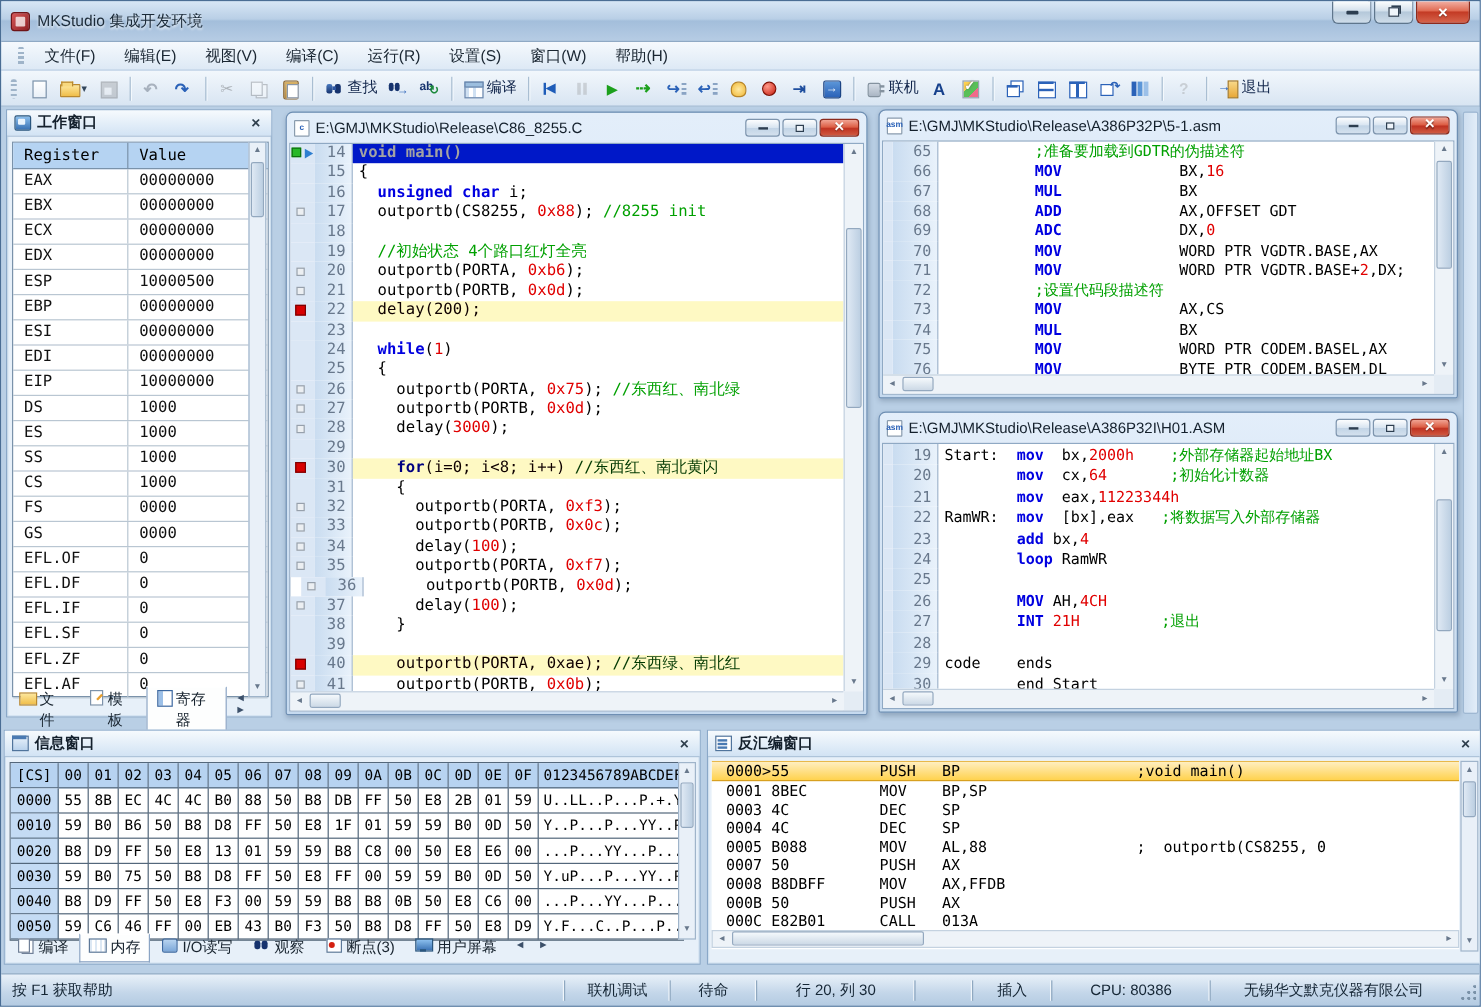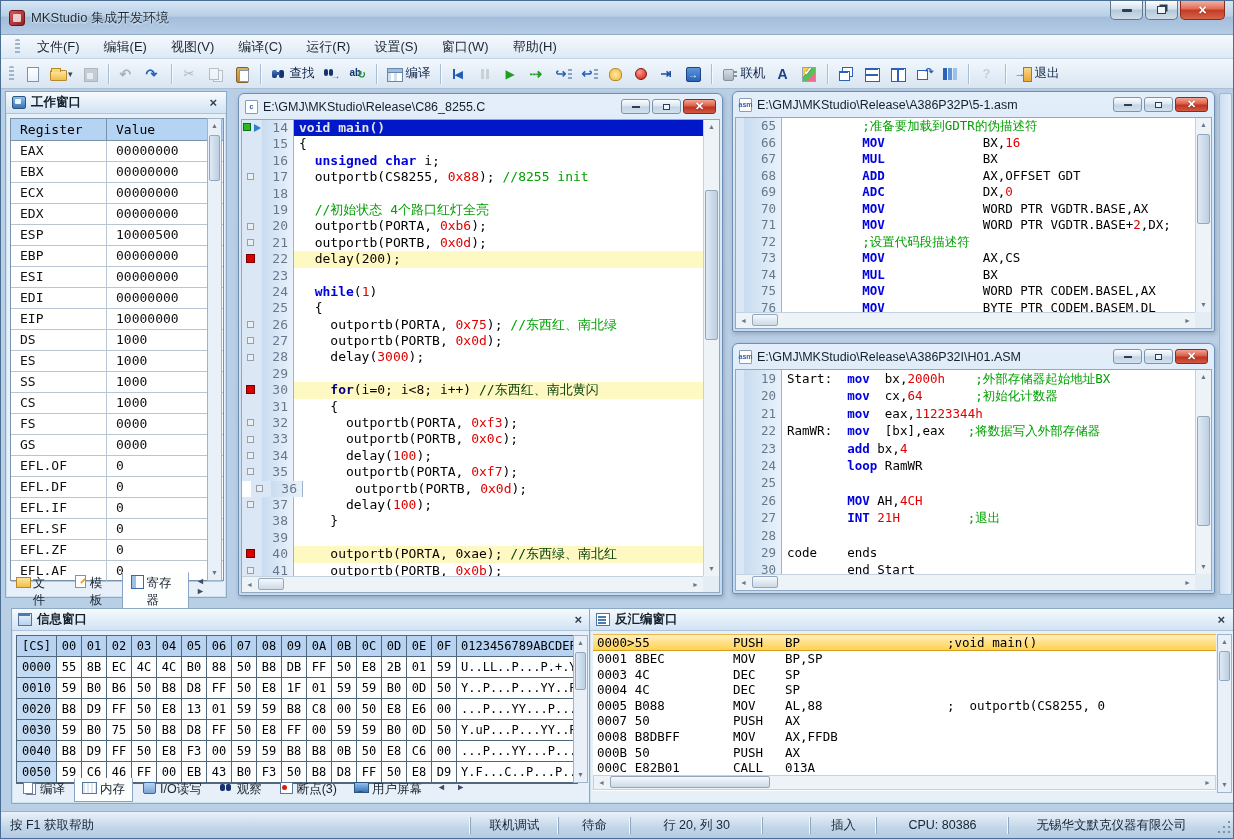--- a/index.html
+++ b/index.html
@@ -161,21 +161,21 @@
   .mcell{width:20px;background:#dbe7f5;position:relative;flex:none;}
   .asm .mcell{width:8px;}
   .ncell{width:32px;flex:none;background:linear-gradient(90deg,#c9dcf0,#e9f2fb);border-right:1px solid #9db4cd;
     text-align:right;padding-right:5px;color:#68embedded7a8c;color:#68788c;}
   .asm .ncell{width:38px;}
   .ctext{flex:1;padding-left:5px;}
   .c-k{color:#0000e0;font-weight:bold;}
   .c-n{color:#e00000;}
   .c-c{color:#00a000;}
   .c-p{color:#000;}
-  .c-w{color:#e5e5e5;font-weight:bold;}
+  .c-w{color:#a3a3a3;font-weight:bold;}
   .hl-blue{background:#0018c8;}
   .hl-red{background:#fef9c3;}
   .hl-red .c-k{color:#000080;}
   .hl-red .c-n,.hl-red .c-p{color:#0f0000;}
   .hl-red .c-c{color:#003800;}
   .mk-en{position:absolute;left:5px;top:50%;margin-top:-4px;width:7px;height:7px;border:1px solid #96a0ac;background:#eceff2;}
   .mk-bp{position:absolute;left:4px;top:50%;margin-top:-5px;width:9px;height:9px;background:#d80000;border:1px solid #7c0000;}
   .mk-cur-sq{position:absolute;left:1px;top:50%;margin-top:-5px;width:8px;height:8px;background:#28b828;border:1px solid #0e700e;}
   .mk-cur-ar{position:absolute;left:12px;top:50%;margin-top:-4px;width:0;height:0;
     border-left:7px solid #2f7fd0;border-top:4px solid transparent;border-bottom:4px solid transparent;}
@@ -193,21 +193,21 @@
   .hx-addr{width:40px;background:#c4dbf4;flex:none;}
   .hex-row.hdr>div{background:#b7d3f1;}
   .hx-b{width:25px;flex:none;}
   .hx-a{flex:1;text-align:left !important;padding-left:4px;white-space:pre;}
   .hex-vscroll{position:absolute;right:3px;top:26px;width:15px;height:148px;background:#e9f0f8;border:1px solid #9fb4ca;}
 
   
   .da-wrap{position:absolute;left:3px;top:25px;right:18px;height:157px;background:#fff;font-family:"DejaVu Sans Mono",monospace;font-size:12.5px;overflow:hidden;}
   .da-row{display:flex;height:15.6px;line-height:15.6px;color:#000;white-space:pre;}
   .da-row.hl{background:linear-gradient(#ffeec0,#ffd24e);border-top:1px solid #e8b84a;border-bottom:1px solid #d8a020;height:17px;line-height:15px;}
-  .da-a{width:140px;flex:none;padding-left:4px;}
+  .da-a{width:140px;flex:none;padding-left:12px;}
   .da-m{width:52px;flex:none;}
   .da-o{width:162px;flex:none;}
   .da-c{flex:1;}
   .da-vscroll{position:absolute;right:2px;top:25px;width:15px;height:159px;background:#e9f0f8;border:1px solid #9fb4ca;}
   .da-hscroll{position:absolute;left:3px;right:18px;bottom:13px;height:15px;background:#eef3f8;border:1px solid #c4d2e0;}
 
   
   .statusbar{position:absolute;left:0;bottom:0;width:100%;height:27px;
     background:linear-gradient(#e9f1f9,#c3d6e9 60%,#b4cbe2);border-top:1px solid #98b0c8;
     display:flex;align-items:center;font-size:12.5px;color:#152635;}
@@ -636,21 +636,21 @@
           <div class="hs-ar" style="left:0;">◄</div>
           <div class="hs-th" style="left:16px;width:26px;"></div>
           <div class="hs-ar" style="right:0;">►</div>
         </div>
         <div class="corner"></div>
       </div>
     </div>
 
     <div class="mdi-vscroll"></div>
 
-    <div class="panel" style="left:10px;top:519px;width:581px;height:196px;">
+    <div class="panel" style="left:2px;top:519px;width:581px;height:196px;">
       <div class="panel-hdr">
         <span class="ph-ic ph-info"></span>
         <span>信息窗口</span>
         <span class="panel-close">×</span>
       </div>
       <div class="hex-wrap" id="hex-table">
           <div class="hex-row hdr">
             <div class="hx-addr">[CS]</div>
             <div class="hx-b">00</div>
             <div class="hx-b">01</div>

